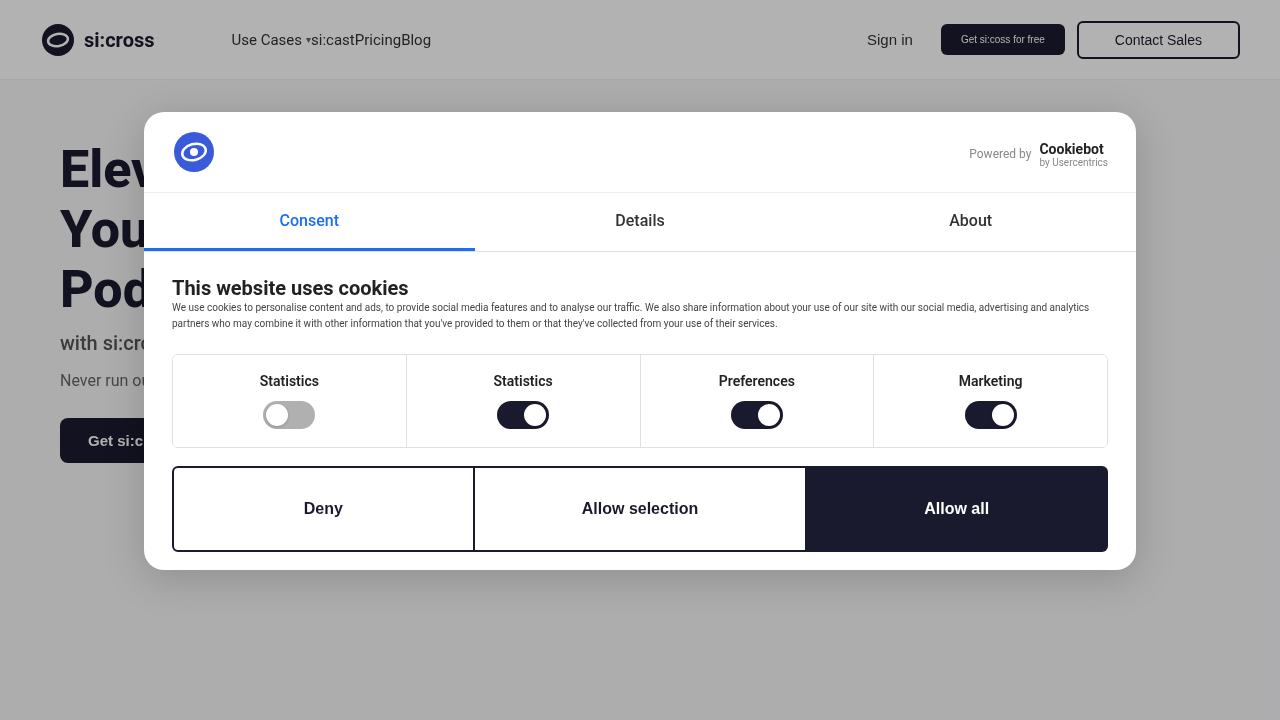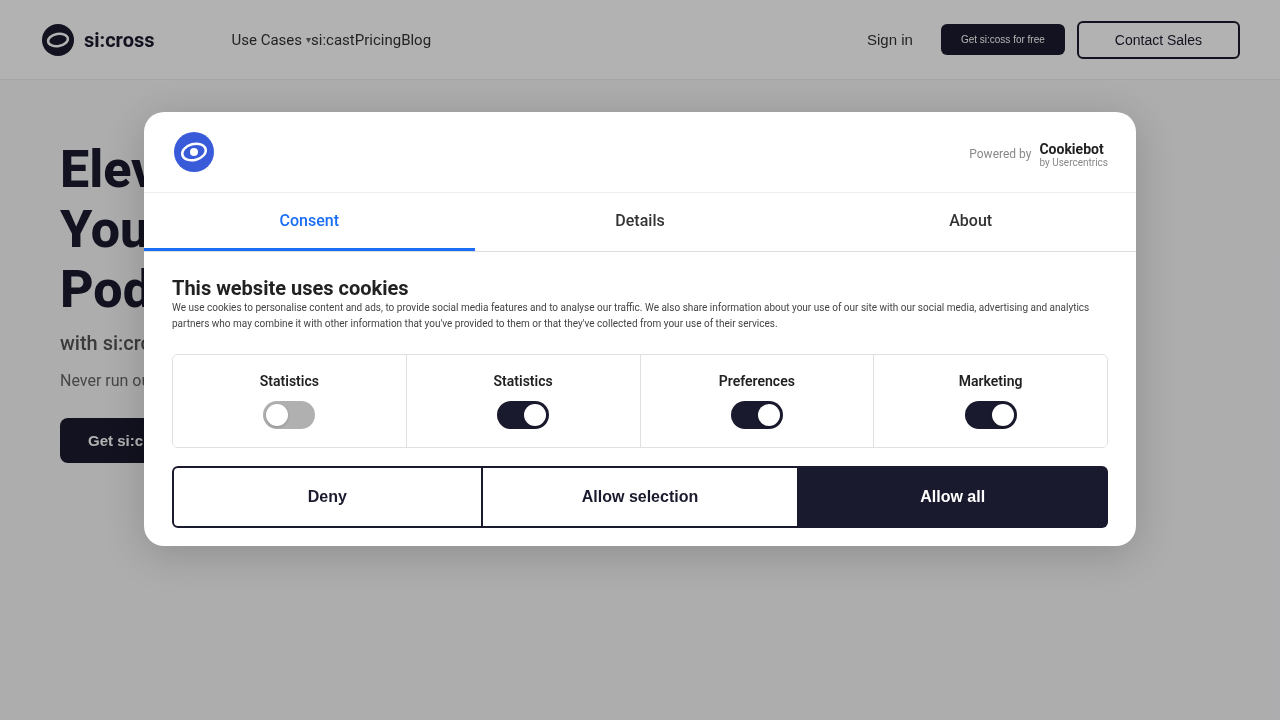--- a/index.html
+++ b/index.html
@@ -289,21 +289,21 @@
       background: #fff;
       border: 2px solid #1a1a2e;
       font-size: 16px;
       font-weight: 600;
       color: #1a1a2e;
       cursor: pointer;
       border-radius: 6px 0 0 6px;
     }
     .btn-allow-selection {
       flex: 1;
-      padding: 20px;
+      padding: 32px;
       background: #fff;
       border: 2px solid #1a1a2e;
       border-left: none;
       font-size: 16px;
       font-weight: 600;
       color: #1a1a2e;
       cursor: pointer;
     }
     .btn-allow-all {
       flex: 1;

